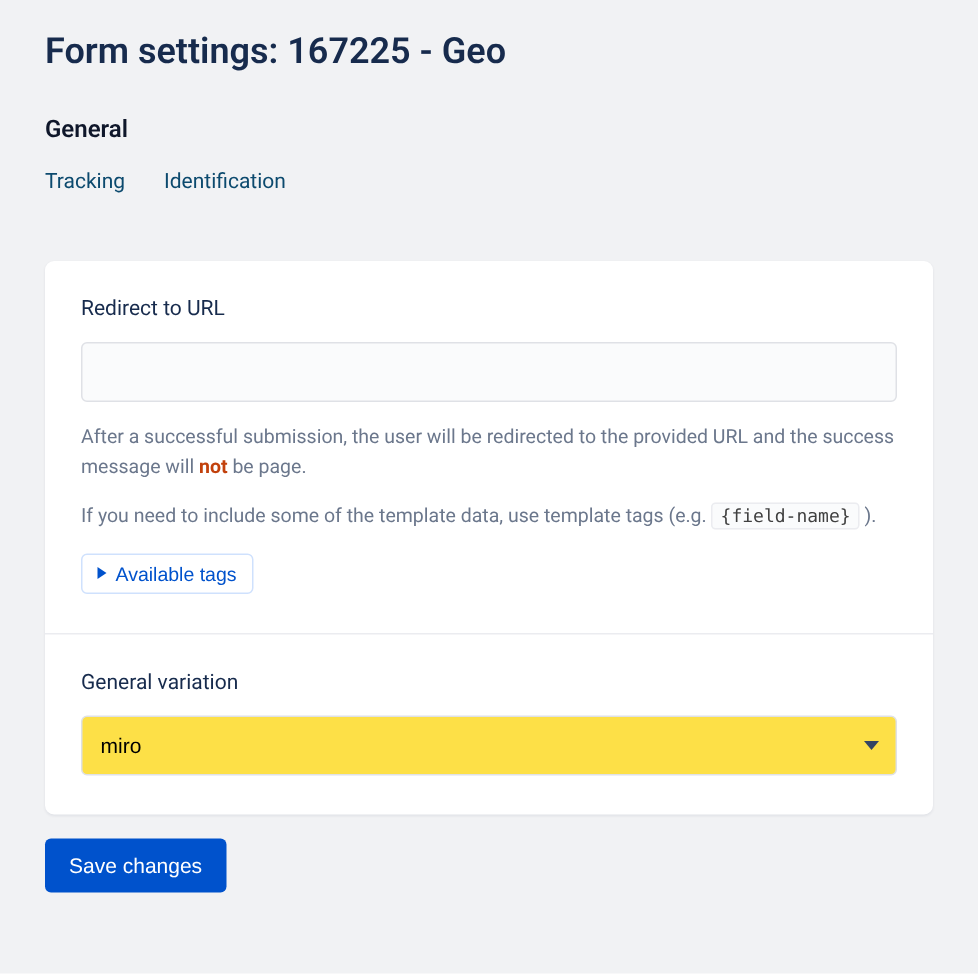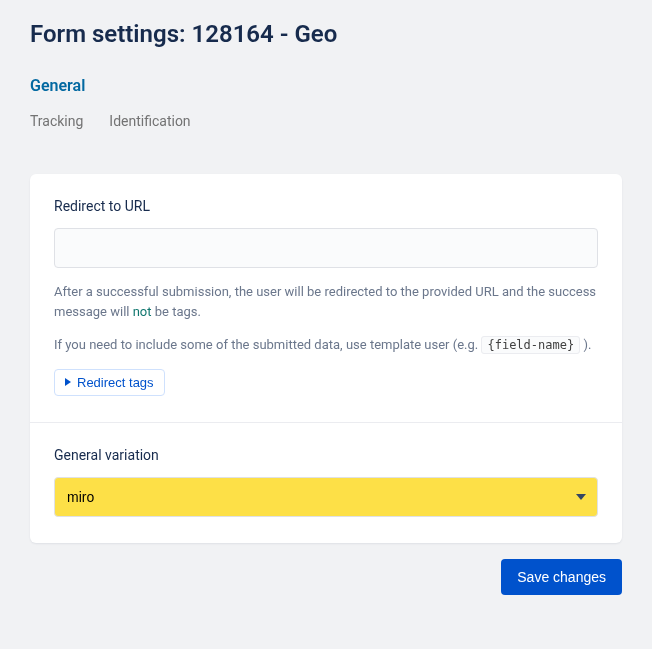--- a/index.html
+++ b/index.html
@@ -13,30 +13,30 @@
     .page-title {
       font-size: 24px;
       font-weight: 600;
       margin-bottom: 28px;
       color: #172b4d;
     }
     .section-heading {
       font-size: 16px;
       font-weight: 600;
       margin-bottom: 18px;
-      color: #0369a1;
+      color: #0f172a;
     }
     .tabs {
       display: flex;
       gap: 26px;
       border-bottom: 1px solid transparent;
     }
     .tab {
       font-size: 14px;
-      color: #737373;
+      color: #0c4a6e;
       padding-bottom: 10px;
       cursor: pointer;
       border-bottom: 2px solid transparent;
     }
     .tab.active {
       color: #172b4d;
       border-bottom: 2px solid #0052cc;
     }
     .card {
       background: #ffffff;
@@ -64,21 +64,21 @@
       padding: 8px 12px;
       font-size: 14px;
       background: #fafbfc;
     }
     .help-text {
       font-size: 13px;
       color: #6b778c;
       line-height: 1.5;
       margin-top: 14px;
     }
-    .help-text b { font-weight: 400; color: #0f766e; }
+    .help-text b { font-weight: 700; color: #c2410c; }
     .inline-code {
       font-family: ui-monospace, SFMono-Regular, Menlo, Consolas, monospace;
       font-size: 12px;
       color: #404040;
       background: #fafbfc;
       border: 1px solid #ebecf0;
       border-radius: 3px;
       padding: 1px 5px;
     }
     .tag-button {
@@ -122,60 +122,59 @@
       top: 50%;
       transform: translateY(-50%);
       width: 0; height: 0;
       border-left: 5px solid transparent;
       border-right: 5px solid transparent;
       border-top: 6px solid #344563;
       pointer-events: none;
     }
     .actions {
       display: flex;
-      justify-content: flex-end;
       margin-top: 16px;
     }
     .btn-primary {
       background: #0052cc;
       color: #ffffff;
       font-size: 14px;
       font-weight: 500;
       border: none;
       border-radius: 4px;
       padding: 10px 16px;
       cursor: pointer;
     }
   </style>
 </head>
 <body>
 
-<h1 class="page-title">Form settings: 128164 - Geo</h1>
+<h1 class="page-title">Form settings: 167225 - Geo</h1>
 
 <div class="section-heading">General</div>
 
 <div class="tabs">
   <div class="tab">Tracking</div>
   <div class="tab">Identification</div>
 </div>
 
 <div class="card">
 
   <div class="card-section">
     <label class="field-label">Redirect to URL</label>
     <input type="text" class="text-input" value="" style="">
     <p class="help-text">
-      <span>After a successful submission, the user will be redirected to the provided URL and the success message will </span><b>not</b><span> be tags.</span>
+      <span>After a successful submission, the user will be redirected to the provided URL and the success message will </span><b>not</b><span> be page.</span>
     </p>
     <p class="help-text">
-      <span>If you need to include some of the submitted data, use template user (e.g. </span><span class="inline-code">{field-name}</span><span> ).</span>
+      <span>If you need to include some of the template data, use template tags (e.g. </span><span class="inline-code">{field-name}</span><span> ).</span>
     </p>
     <button class="tag-button">
       <span class="tri"></span>
-      <span>Redirect tags</span>
+      <span>Available tags</span>
     </button>
   </div>
 
   <div class="card-section">
     <label class="field-label">General variation</label>
     <div class="select-wrap">
       <select class="select">
         <option>miro</option>
       </select>
       <span class="select-caret"></span>

